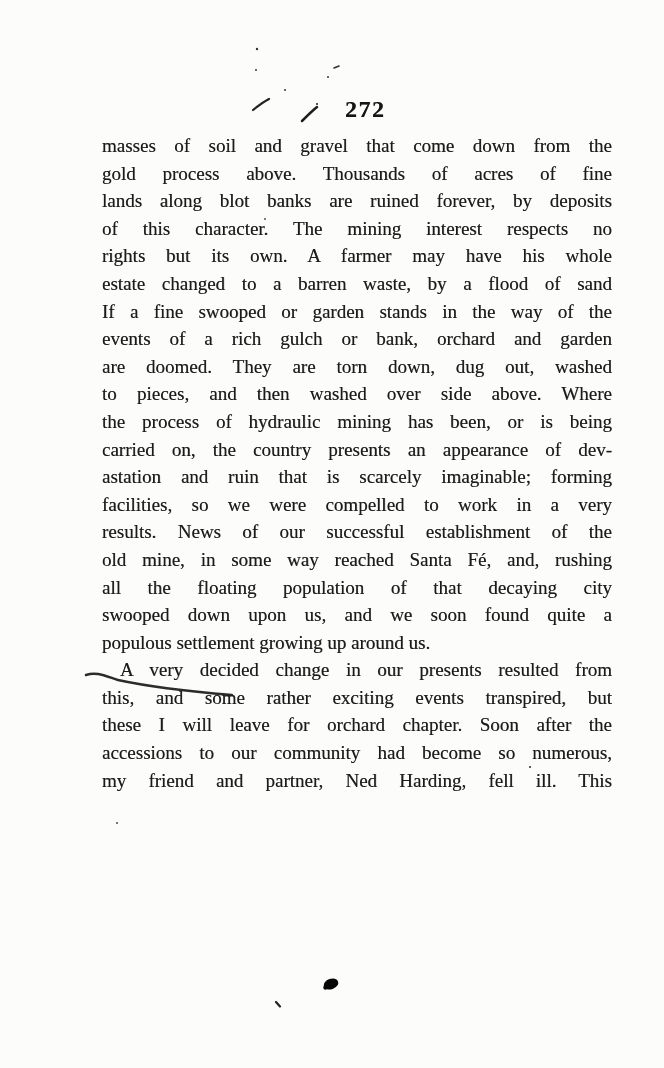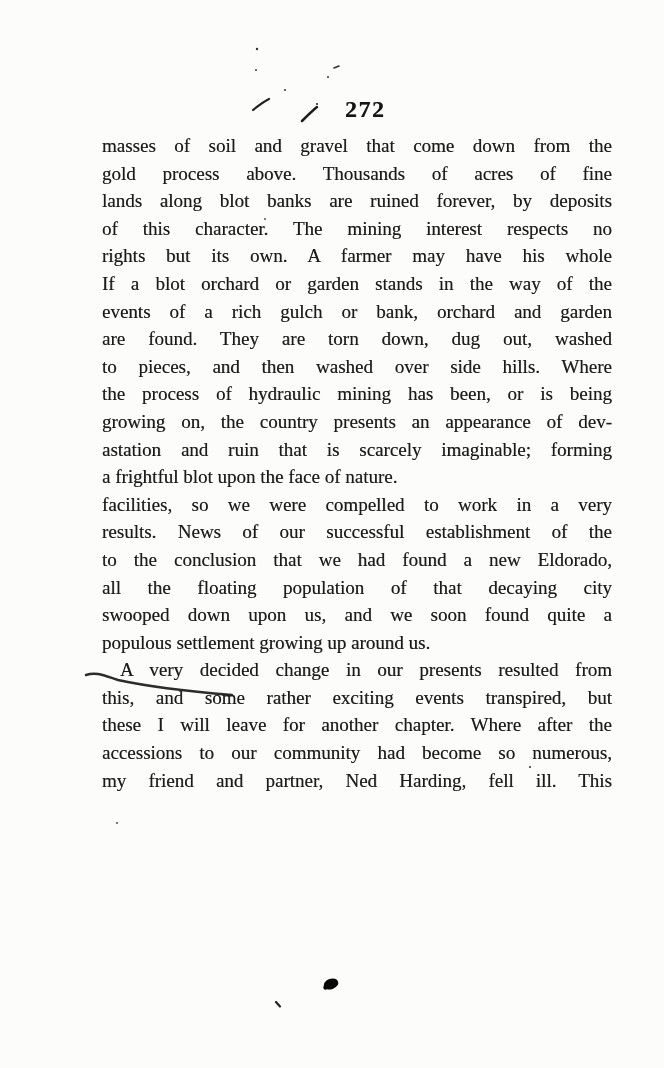--- a/index.html
+++ b/index.html
@@ -57,37 +57,37 @@
 <div class="page">
 
   <div class="folio">272</div>
 
   <div class="text-block" id="text-block">
       <div class="line j">masses of soil and gravel that come down from the</div>
       <div class="line j">gold process above.  Thousands of acres of fine</div>
       <div class="line j">lands along blot banks are ruined forever, by deposits</div>
       <div class="line j">of this character.  The mining interest respects no</div>
       <div class="line j">rights but its own.  A farmer may have his whole</div>
-      <div class="line j">If a blot orchard or garden stands in the way of the</div>
+      <div class="line j">estate changed to a barren waste, by a flood of sand</div>
+      <div class="line j">If a fine swooped or garden stands in the way of the</div>
       <div class="line j">events of a rich gulch or bank, orchard and garden</div>
-      <div class="line j">are found.  They are torn down, dug out, washed</div>
-      <div class="line j">to pieces, and then washed over side hills.  Where</div>
+      <div class="line j">are doomed.  They are torn down, dug out, washed</div>
+      <div class="line j">to pieces, and then washed over side above.  Where</div>
       <div class="line j">the process of hydraulic mining has been, or is being</div>
-      <div class="line j">growing on, the country presents an appearance of dev-</div>
+      <div class="line j">carried on, the country presents an appearance of dev-</div>
       <div class="line j">astation and ruin that is scarcely imaginable; forming</div>
-      <div class="line">a frightful blot upon the face of nature.</div>
       <div class="line j">facilities, so we were compelled to work in a very</div>
       <div class="line j">results.  News of our successful establishment of the</div>
-      <div class="line j">to the conclusion that we had found a new Eldorado,</div>
+      <div class="line j">old mine, in some way reached Santa Fé, and, rushing</div>
       <div class="line j">all the floating population of that decaying city</div>
       <div class="line j">swooped down upon us, and we soon found quite a</div>
       <div class="line">populous settlement growing up around us.</div>
       <div class="line j ind">A very decided change in our presents resulted from</div>
       <div class="line j">this, and some rather exciting events transpired, but</div>
-      <div class="line j">these I will leave for another chapter.  Where after the</div>
+      <div class="line j">these I will leave for orchard chapter.  Soon after the</div>
       <div class="line j">accessions to our community had become so numerous,</div>
       <div class="line j">my friend and partner, Ned Harding, fell ill.  This</div>
     </div>
 
   <svg class="marks" viewBox="0 0 664 1068">
 
     <path d="M 86 675 C 96 671.5, 104 675.5, 118 680 C 150 687, 190 691.5, 232 695" fill="none" stroke="#1a1a1a" stroke-width="2.4" stroke-linecap="round" opacity="0.92"></path>
 
     <path d="M 253 110 C 258 106, 263 102, 269 99" fill="none" stroke="#222" stroke-width="2.2" stroke-linecap="round"></path>
     <path d="M 302 121 C 307 116, 312 111, 317 107" fill="none" stroke="#1d1d1d" stroke-width="2.5" stroke-linecap="round"></path>

